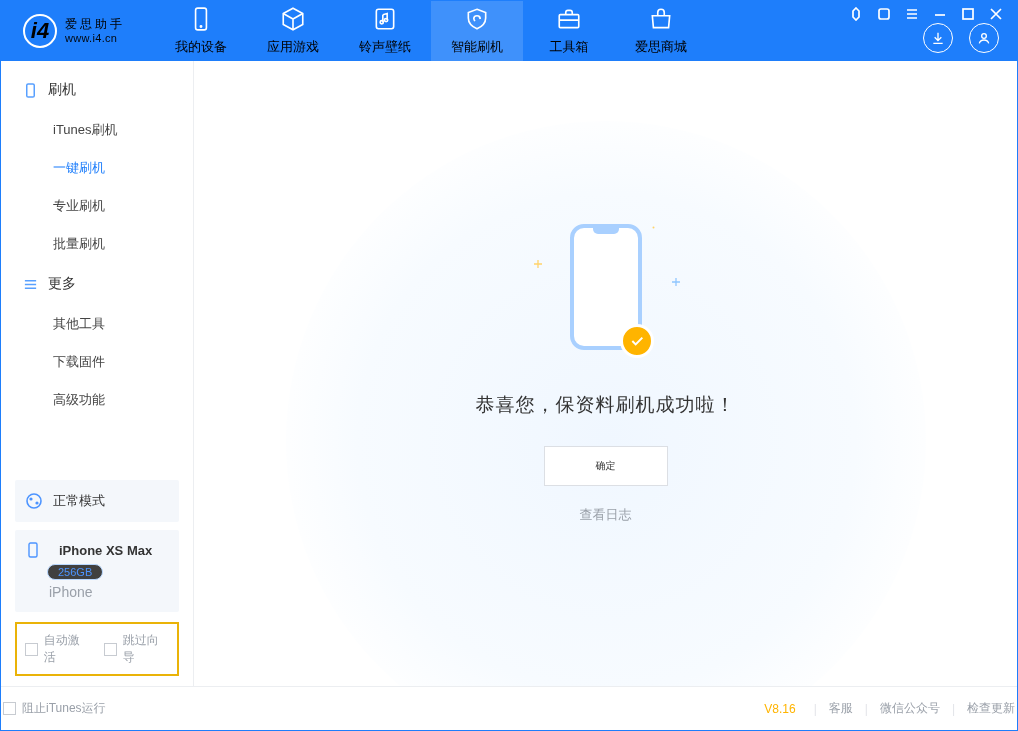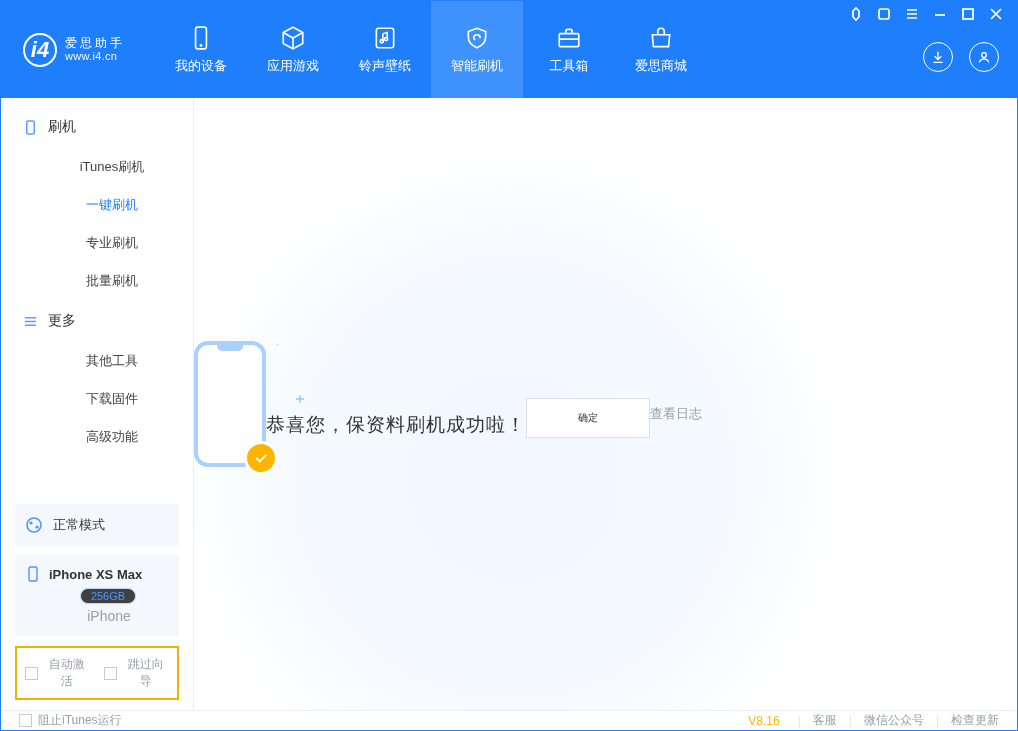--- a/index.html
+++ b/index.html
@@ -1,20 +1,20 @@
 <!DOCTYPE html>
 <html><head>
 <meta charset="utf-8">
 <style>
 * { margin: 0; padding: 0; box-sizing: border-box; font-family: "Microsoft YaHei", "PingFang SC", sans-serif; }
 body { background: #fff; width: 1018px; height: 731px; overflow: hidden; border: 1px solid #1e7efb; }
 .app { display: flex; flex-direction: column; height: 100%; }
 
 
-.header { height: 97px; background: #1e7efb; display: flex; align-items: center; padding: 0 18px 0 22px; color: #ffffff; position: relative; }
+.header { height: 60px; background: #1e7efb; display: flex; align-items: center; padding: 0 18px 0 22px; color: #000000; position: relative; }
 .brand { display: flex; align-items: center; gap: 8px; margin-right: 30px; }
 .brand-logo { width: 34px; height: 34px; border: 2.5px solid #fff; border-radius: 50%; display: flex; align-items: center; justify-content: center; font-weight: bold; font-size: 22px; font-style: italic; line-height:1; }
 .brand-text .t1 { font-size: 12px; font-weight: 500; letter-spacing: 3px; line-height: 1.1; }
 .brand-text .t2 { font-size: 11px; opacity: 0.95; letter-spacing: 0.3px;}
 
 .navtabs { display: flex; height: 100%; }
 .navtab { width: 92px; height: 100%; display: flex; flex-direction: column; align-items: center; justify-content: center; gap: 6px; cursor: pointer; }
 .navtab.active { background: rgba(255,255,255,0.15); }
 .navtab .ico { width: 26px; height: 26px; display: flex; align-items: center; justify-content: center; }
 .navtab .ico svg { width: 26px; height: 26px; fill: none; stroke: #fff; stroke-width: 1.5; }
@@ -25,60 +25,60 @@
 .winctrls-top .wc svg { width:14px; height:14px; stroke:#fff; stroke-width:1.7; fill:none; }
 
 .hdr-right { margin-left: auto; display: flex; align-items: center; gap: 16px; padding-top:14px;}
 .hdr-right .circ { width: 30px; height: 30px; border: 1.8px solid #fff; border-radius: 50%; display: flex; align-items: center; justify-content: center; cursor: pointer; }
 .hdr-right .circ svg { width:16px; height:16px; stroke:#fff; stroke-width:2; fill:none;}
 
 
 .body { flex: 1; display: flex; min-height: 0; }
 
 
-.sidebar { width: 193px; border-right: 1px solid #eceef1; display: flex; flex-direction: column; text-align: center; }
+.sidebar { width: 193px; border-right: 1px solid #eceef1; display: flex; flex-direction: column; }
 .side-nav { padding-top: 8px; flex:1; }
 .side-group-hdr { display: flex; align-items: center; gap: 10px; padding: 12px 22px; font-size: 14px; color: #333; font-weight:500;}
 .side-group-hdr .gico { width:15px; height:15px; display:flex; align-items:center; justify-content:center; }
 .side-group-hdr .gico svg { width:15px; height:15px; stroke:#58a0ff; stroke-width:1.6; fill:none;}
 .side-item { padding: 10px 22px 10px 52px; font-size: 13px; color: #444; cursor: pointer; }
 .side-item.active { color: #1e7efb; }
 .side-bottom { padding: 0 14px 10px 14px; }
 .mode-box, .dev-box { background: #f4f7fb; border-radius: 2px; margin-top: 8px; padding: 12px 10px; }
 .mode-box { display:flex; align-items:center; gap:10px; font-size:13px; color:#333; font-weight:500;}
 .mode-box .mico { width:18px; height:18px; }
-.dev-box .dname { display:flex; align-items:center; gap:8px; font-size:13px; font-weight:600; color:#333;}
+.dev-box .dname { display:flex; align-items:center; gap:18px; font-size:13px; font-weight:600; color:#333;}
 .dev-box .dname svg { width:16px; height:16px; }
 .dev-box .cap { display:inline-block; margin:6px 0 0 22px; padding:1px 10px; border-radius:10px; border:1px solid #b9d8ff; color:#4c94ff; font-size:11px; background:#404040;}
 .dev-box .dtype { margin:4px 0 0 24px; font-size:14px; color:#9aa0a9;}
 
 .opt-row { margin-top:10px; border:2px solid #eab308; padding:8px 8px; display:flex; gap:14px; align-items:center;}
 .chk { display:flex; align-items:center; gap:6px; font-size:12px; color:#9aa0a9; cursor:pointer;}
 .chk .box { width:13px; height:13px; border:1px solid #c7cbd1;}
 
 
-.main { flex:1; display:flex; align-items:center; position:relative; overflow:hidden;}
+.main { flex:1; display:flex; flex-direction:column; align-items:center; justify-content:center; position:relative; overflow:hidden;}
 .main::before { content:""; position:absolute; width:640px; height:640px; border-radius:50%; background: radial-gradient(circle, #f0f7ff 0%, #f7fbff 55%, #ffffff 75%); top:60px; }
 .phone-wrap { position:relative; z-index:1; }
 .phone { width:72px; height:126px; border:4px solid #a9d0ff; border-radius:14px; background:#fff; position:relative;}
 .phone .notch { position:absolute; top:0; left:50%; transform:translateX(-50%); width:26px; height:6px; background:#a9d0ff; border-radius:0 0 5px 5px;}
 .badge { position:absolute; right:-12px; bottom:-8px; width:34px; height:34px; background:#ffb400; border-radius:50%; border:3px solid #fff; display:flex; align-items:center; justify-content:center;}
 .badge svg { width:16px; height:16px; stroke:#fff; stroke-width:3; fill:none;}
 .spark { position:absolute; width:8px; height:8px; }
 .spark.s1 { left:-36px; top:30px; }
 .spark.s2 { right:-38px; top:48px; }
 .spark.s3 { right:-14px; top:-8px; width:5px; height:5px;}
 .spark svg { width:100%; height:100%; }
 
 .success-text { margin-top:42px; font-size:19px; color:#333; z-index:1; letter-spacing:1px; font-weight:500;}
 .ok-btn { margin-top:28px; width:124px; height:40px; border:1px solid #dcdfe4; background:#fff; font-size:10px; color:#333; cursor:pointer; z-index:1;}
 .log-link { margin-top:20px; font-size:13px; color:#9aa0a9; cursor:pointer; z-index:1;}
 
 
-.footer { height:20px; border-top:1px solid #eceef1; display:flex; align-items:center; padding:0 18px; font-size:12px; color:#9aa0a9; }
+.footer { height:44px; border-top:1px solid #eceef1; display:flex; align-items:center; padding:0 2px; font-size:12px; color:#9aa0a9; }
 .footer .chk { color:#9aa0a9;}
 .footer .right { margin-left:auto; display:flex; align-items:center; gap:12px; }
 .footer .sep { color:#e3e5e9;}
 .footer .lnk { cursor:pointer; color:#9aa0a9;}
 .footer .ver { color:#ffb400; margin-right:6px;}
 </style>
 </head>
 <body>
 
 <div class="app">

